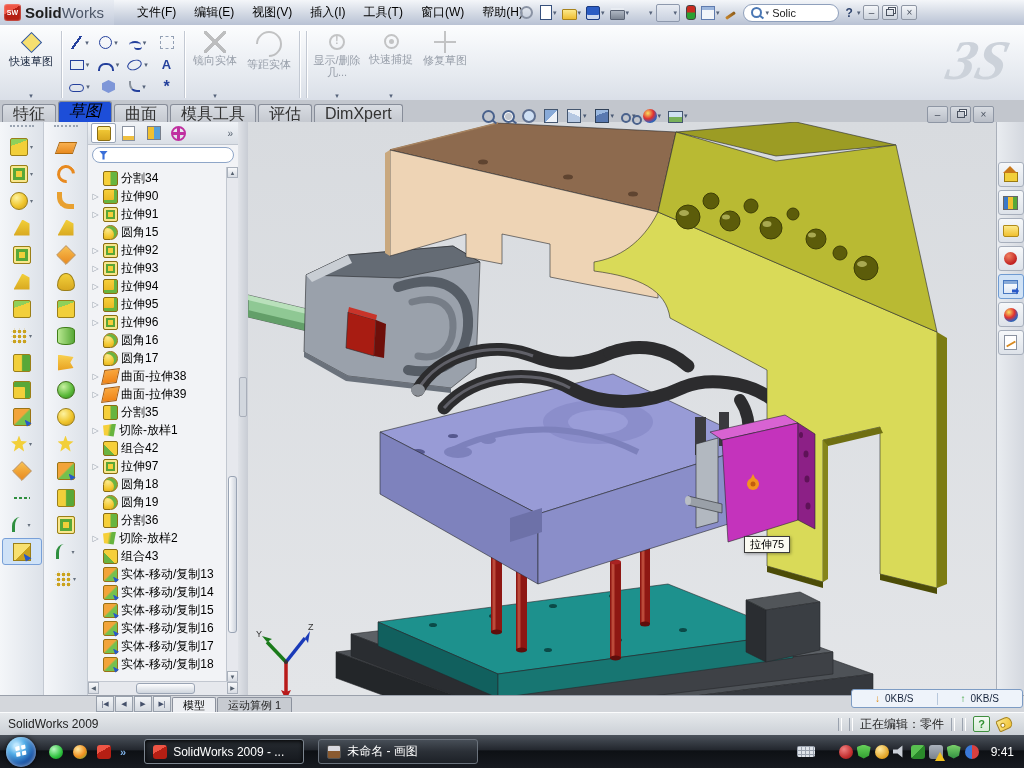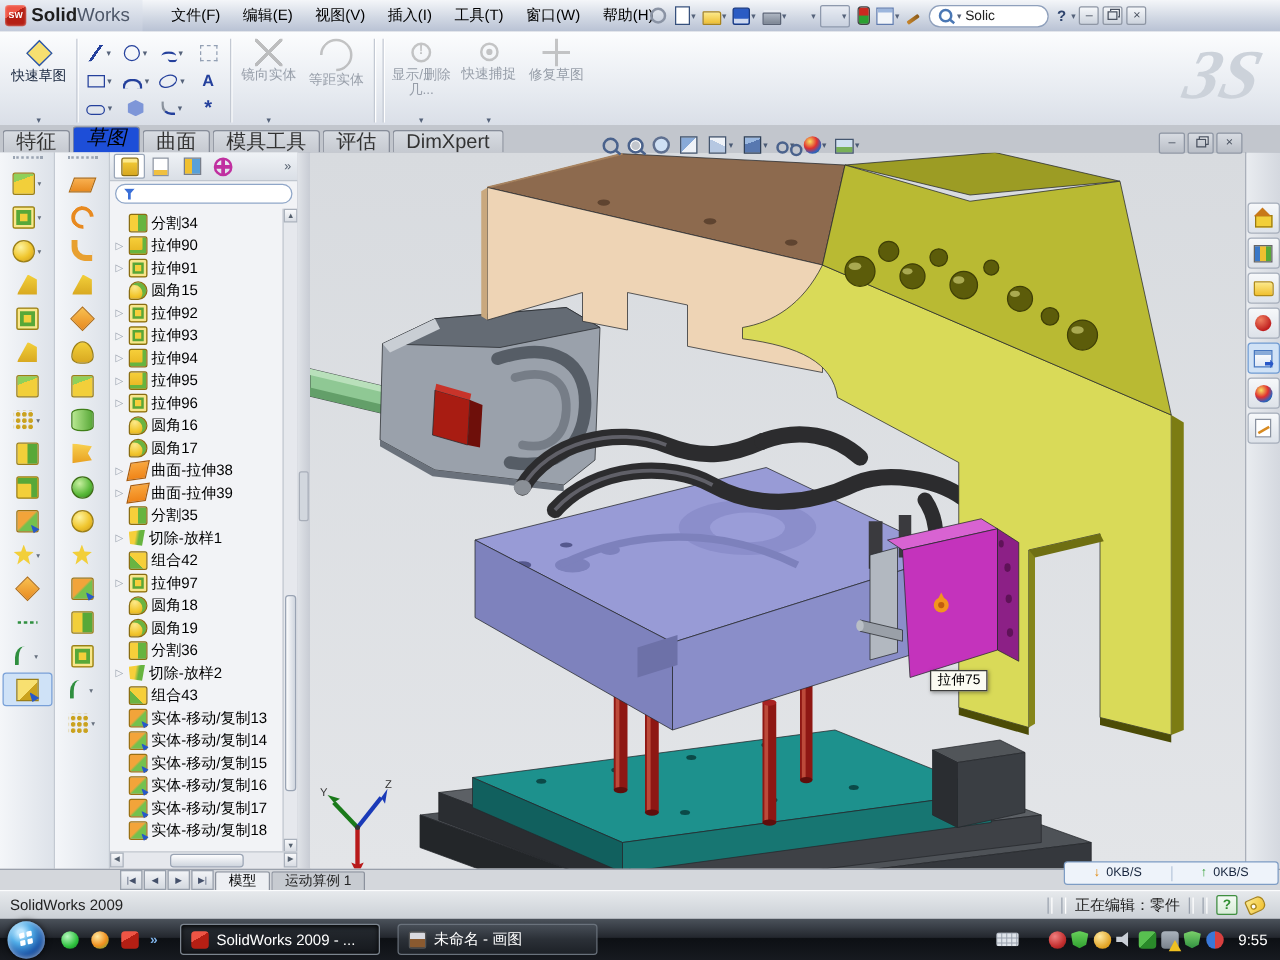--- a/index.html
+++ b/index.html
@@ -1028,16 +1028,16 @@
         <span class="tr-keyboard"></span>
         <span class="tric tr-security-red"></span>
         <span class="tric tr-security-green"></span>
         <span class="tric tr-updates"></span>
         <span class="tric tr-volume"></span>
         <span class="tric tr-sync-phone"></span>
         <span class="tric tr-network-warning"></span>
         <span class="tric tr-defender"></span>
         <span class="tric tr-traffic"></span>
       </div>
-    <span class="clock">9:55</span>
+    <span class="clock">9:41</span>
   </div>
 
 </div>
 
 </body></html>

